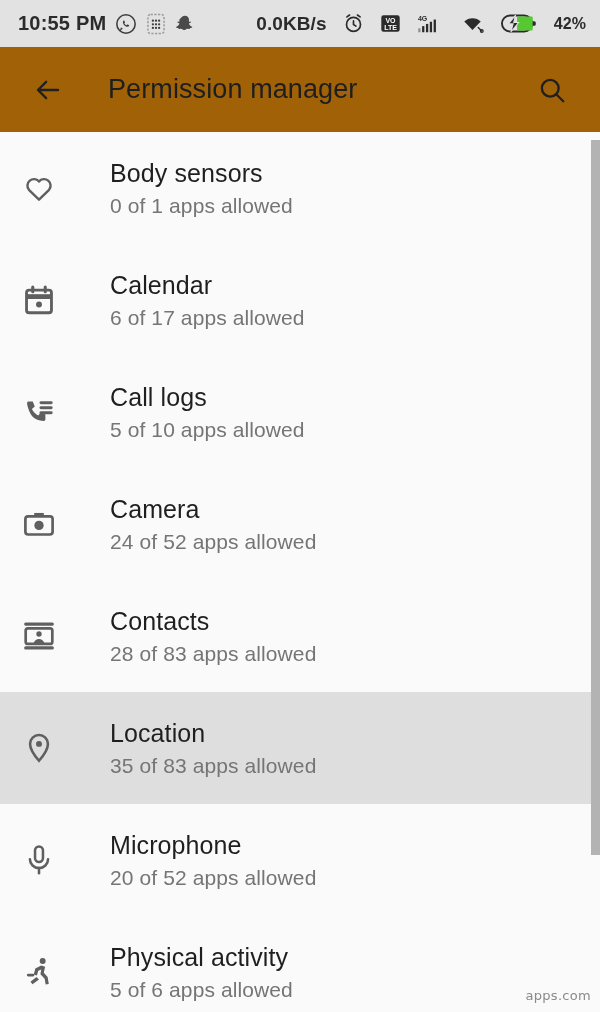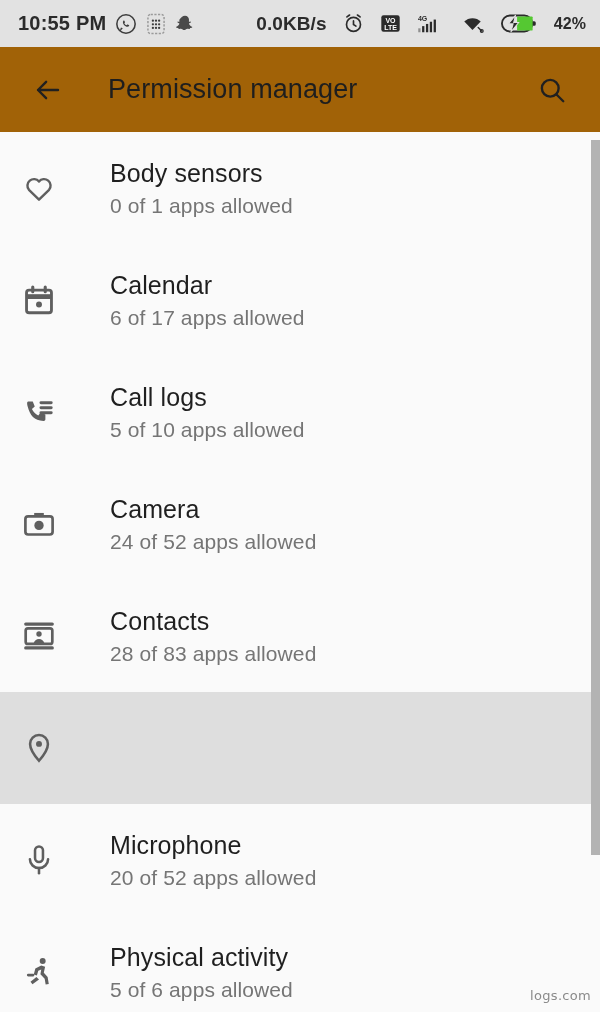--- a/index.html
+++ b/index.html
@@ -297,20 +297,24 @@
       </div>
     </div>
 
     <div class="row selected">
       <div class="row-icon">
         <svg width="34" height="34" viewBox="0 0 24 24">
           <path d="M12 2.8c-3.5 0-6.3 2.8-6.3 6.3 0 4.6 6.3 11.9 6.3 11.9s6.3-7.3 6.3-11.9c0-3.5-2.8-6.3-6.3-6.3z" fill="none" stroke="#5f5f5f" stroke-width="1.8"></path>
           <circle cx="12" cy="9.1" r="2.1" fill="#5f5f5f"></circle>
         </svg>
       </div>
+      <div class="row-text">
+        <span class="row-title">Location</span>
+        <span class="row-sub">35 of 83 apps allowed</span>
+      </div>
     </div>
 
     <div class="row">
       <div class="row-icon">
         <svg width="34" height="34" viewBox="0 0 24 24">
           <rect x="9.2" y="2.4" width="5.6" height="11" rx="2.8" fill="none" stroke="#5f5f5f" stroke-width="1.8"></rect>
           <path d="M5.6 11.4c0 3.5 2.9 6.3 6.4 6.3s6.4-2.8 6.4-6.3" fill="none" stroke="#5f5f5f" stroke-width="1.8" stroke-linecap="round"></path>
           <path d="M12 17.7v3.6" stroke="#5f5f5f" stroke-width="1.8" stroke-linecap="round"></path>
         </svg>
       </div>
@@ -333,14 +337,14 @@
         <span class="row-title">Physical activity</span>
         <span class="row-sub">5 of 6 apps allowed</span>
       </div>
     </div>
   </div>
 
   <div class="scroll-track">
     <div class="scroll-thumb" id="scroll-thumb" style="top: 140px; height: 715px; background: rgb(179, 179, 179);"></div>
   </div>
 
-  <div class="watermark">logs.com</div>
+  <div class="watermark">apps.com</div>
 </div>
 
 </body></html>

